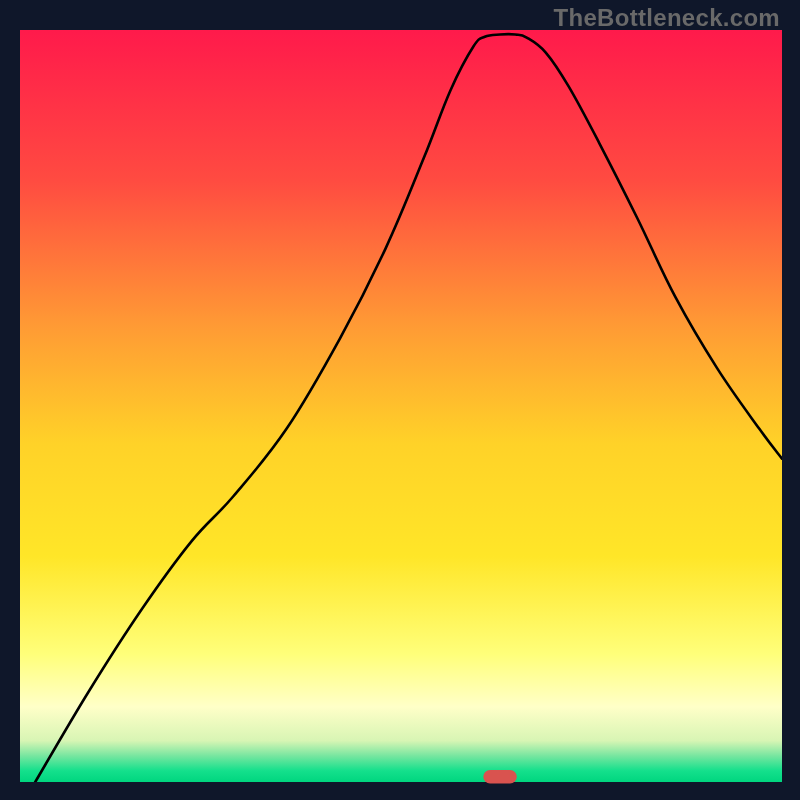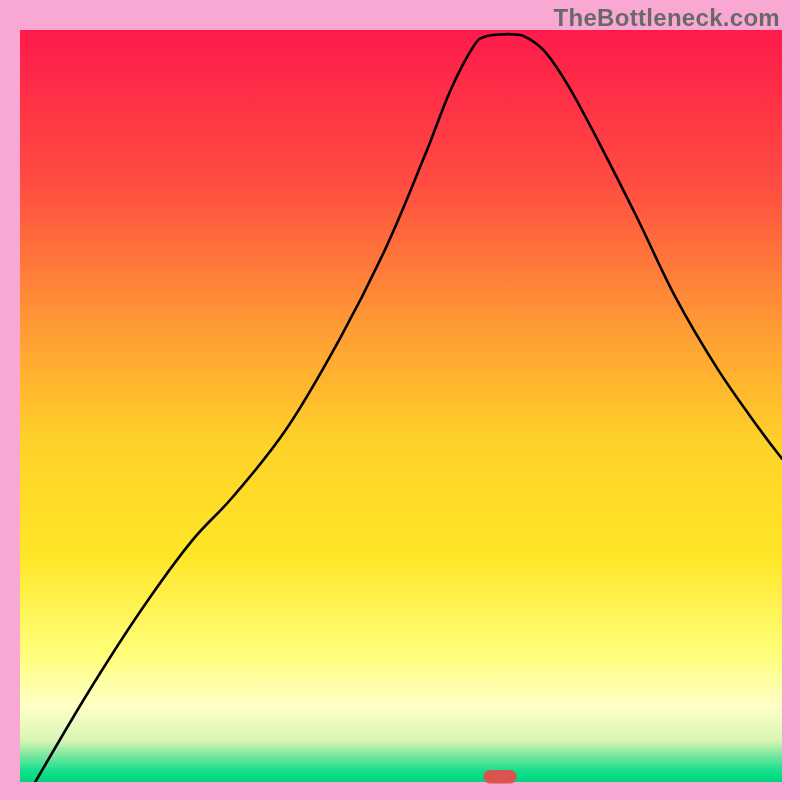--- a/index.html
+++ b/index.html
@@ -7,21 +7,21 @@
     padding: 0;
     width: 800px;
     height: 800px;
     background: #000000;
     overflow: hidden;
   }
   .frame {
     position: relative;
     width: 800px;
     height: 800px;
-    background: #f9a8d4;
+    background: #0f172a;
   }
   .watermark {
     position: absolute;
     top: 4px;
     right: 20px;
     font-family: Arial, Helvetica, sans-serif;
     font-size: 24px;
     font-weight: 600;
     color: #696969;
     letter-spacing: 0.3px;

